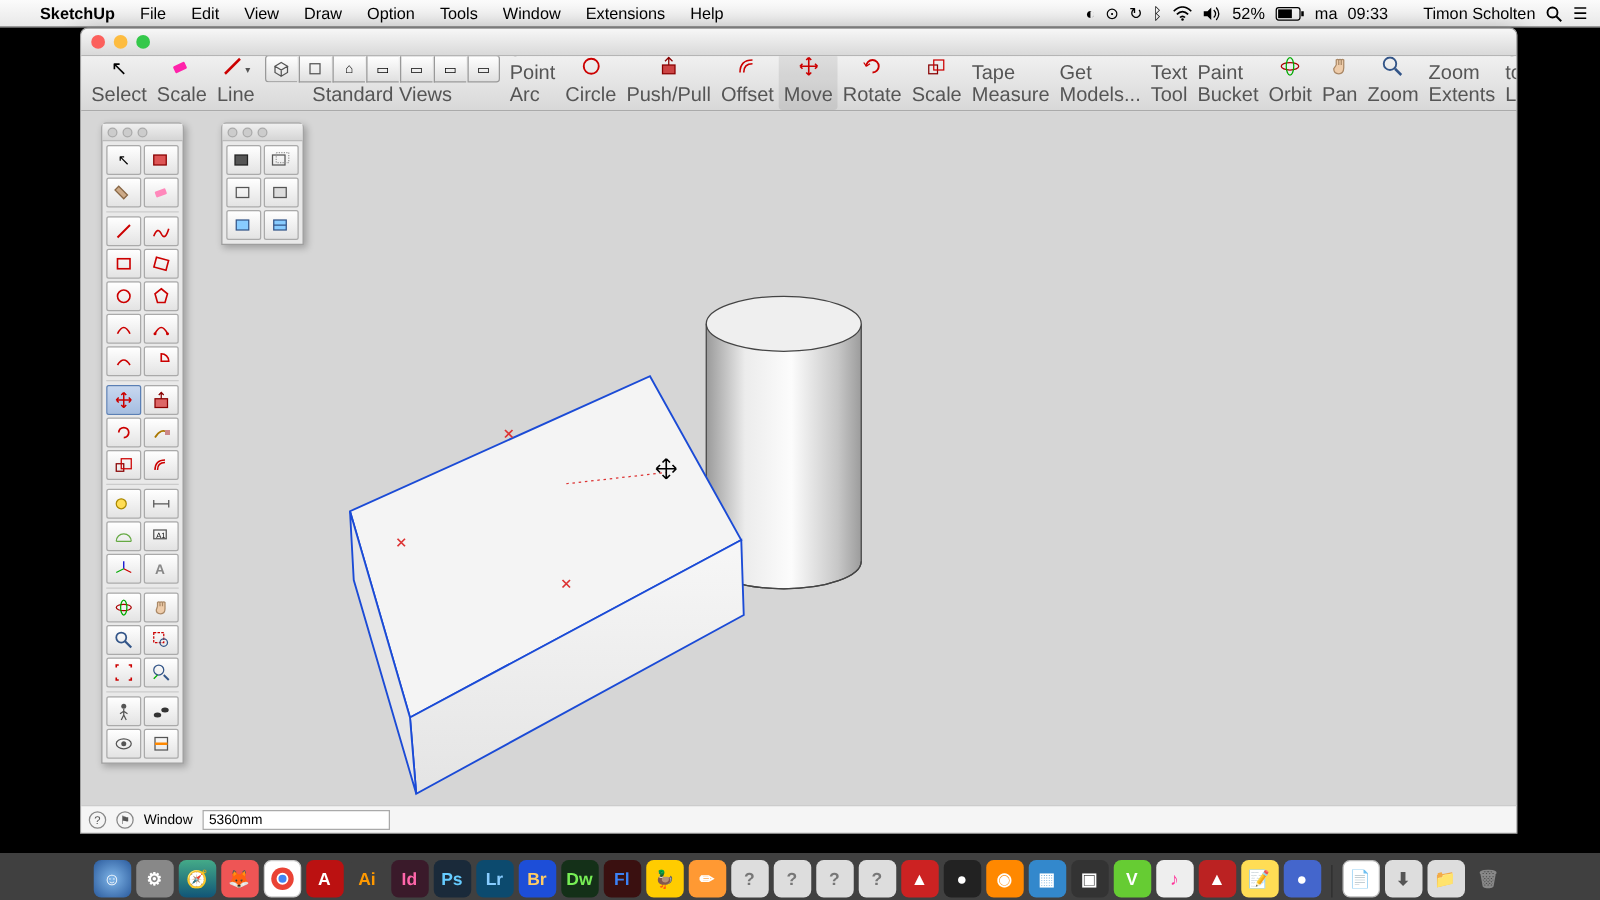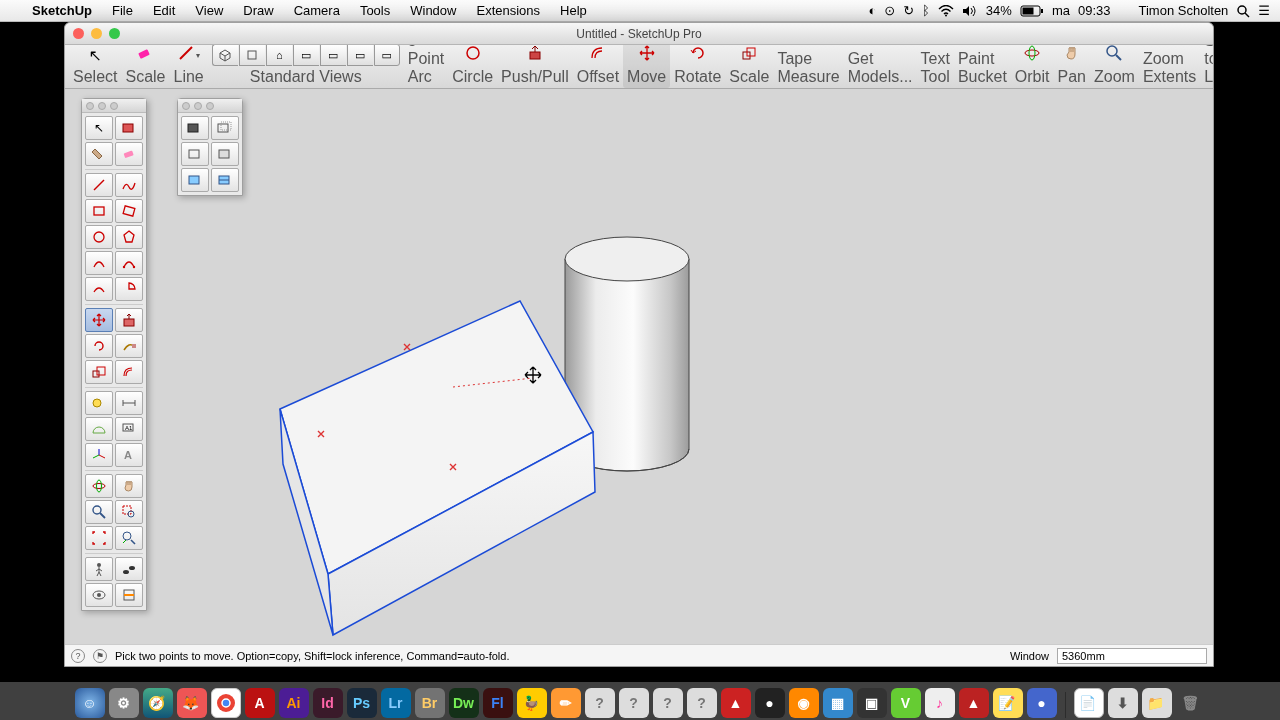--- a/index.html
+++ b/index.html
@@ -66,21 +66,21 @@
 <body>
 
 <div class="menubar">
   <div class="left">
     <div class="apple"></div>
     <div class="item app-name">SketchUp</div>
     <div class="item">File</div>
     <div class="item">Edit</div>
     <div class="item">View</div>
     <div class="item">Draw</div>
-    <div class="item">Camera</div>
+    <div class="item">Option</div>
     <div class="item">Tools</div>
     <div class="item">Window</div>
     <div class="item">Extensions</div>
     <div class="item">Help</div>
   </div>
   <div class="right">
     <span class="mi">◐</span>
     <span class="mi">⊙</span>
     <span class="mi">↻</span>
     <span class="mi">ᛒ</span>
@@ -89,21 +89,21 @@
           <path d="M1 4 Q8 -3 15 4 M3.5 6.5 Q8 2 12.5 6.5 M6 9 Q8 7 10 9" stroke="#000" stroke-width="1.4" fill="none"></path>
           <circle cx="8" cy="10.5" r="1" fill="#000"></circle>
         </svg>
     </span>
     <span class="mi">
       <svg width="16" height="12" viewBox="0 0 16 12">
           <path d="M1 4 L4 4 L7 1 L7 11 L4 8 L1 8 Z" fill="#000"></path>
           <path d="M9 3 Q12 6 9 9 M11 1 Q15 6 11 11" stroke="#000" stroke-width="1" fill="none"></path>
         </svg>
     </span>
-    <span class="mi">34%</span>
+    <span class="mi">52%</span>
     <span class="mi">
       <svg width="24" height="12" viewBox="0 0 24 12">
           <rect x="1" y="1" width="19" height="10" rx="2" fill="none" stroke="#000"></rect>
           <rect x="2.5" y="2.5" width="11" height="7" fill="#000"></rect>
           <rect x="21" y="4" width="2" height="4" fill="#000"></rect>
         </svg>
     </span>
     <span class="mi">ma</span>
     <span class="mi">09:33</span>
     <span class="mi" style="margin-left:20px">Timon Scholten</span>
@@ -117,21 +117,20 @@
   </div>
 </div>
 
 <div class="win">
   <div class="titlebar">
     <div class="traffic">
       <div class="tl r"></div>
       <div class="tl y"></div>
       <div class="tl g"></div>
     </div>
-    <div class="title">Untitled - SketchUp Pro</div>
   </div>
 
   <div class="main-tb">
     <div class="tb-grp">
         <div class="tb-ico">
           <span style="font-size:16px">↖</span>
         </div>
         <span class="tb-lbl">Select</span>
       </div>
     <div class="tb-grp">
@@ -604,43 +603,42 @@
               <line x1="3" y1="8" x2="13" y2="8" stroke="#358"></line>
             </svg>
           </div>
       </div>
     </div>
   </div>
 
   <div class="status">
     <div class="qs">?</div>
     <div class="qs">⚑</div>
-    <div class="hint">Pick two points to move.  Option=copy, Shift=lock inference, Command=auto-fold.</div>
     <span>Window</span>
     <div class="val">5360mm</div>
   </div>
 </div>
 
 <div class="dock">
   <div class="app" style="background:radial-gradient(#7fb5e8,#2a5a9c)">☺</div>
   <div class="app" style="background:#888">⚙</div>
   <div class="app" style="background:linear-gradient(#4a8,#157)">🧭</div>
   <div class="app" style="background:#e55">🦊</div>
   <div class="app" style="background:#fff;border:1px solid #ccc">
       <svg width="20" height="20" viewBox="0 0 20 20">
         <circle cx="10" cy="10" r="9" fill="#ea4335"></circle>
         <circle cx="10" cy="10" r="4" fill="#4285f4" stroke="#fff" stroke-width="1.5"></circle>
       </svg>
     </div>
   <div class="app" style="background:#b11">A</div>
-  <div class="app" style="background:#4c1d95;color:#f90">Ai</div>
+  <div class="app" style="background:#404040;color:#f90">Ai</div>
   <div class="app" style="background:#3a1a2a;color:#f6a">Id</div>
   <div class="app" style="background:#1a2a3a;color:#6cf">Ps</div>
-  <div class="app" style="background:#0369a1;color:#8cf">Lr</div>
-  <div class="app" style="background:#737373;color:#fc6">Br</div>
+  <div class="app" style="background:#0c4a6e;color:#8cf">Lr</div>
+  <div class="app" style="background:#1d4ed8;color:#fc6">Br</div>
   <div class="app" style="background:#143018;color:#7e5">Dw</div>
   <div class="app" style="background:#3a1010;color:#3b82f6">Fl</div>
   <div class="app" style="background:#fc0">🦆</div>
   <div class="app" style="background:#f93">✏</div>
   <div class="app" style="background:#ddd;color:#777">?</div>
   <div class="app" style="background:#ddd;color:#777">?</div>
   <div class="app" style="background:#ddd;color:#777">?</div>
   <div class="app" style="background:#ddd;color:#777">?</div>
   <div class="app" style="background:#c22">▲</div>
   <div class="app" style="background:#222">●</div>

